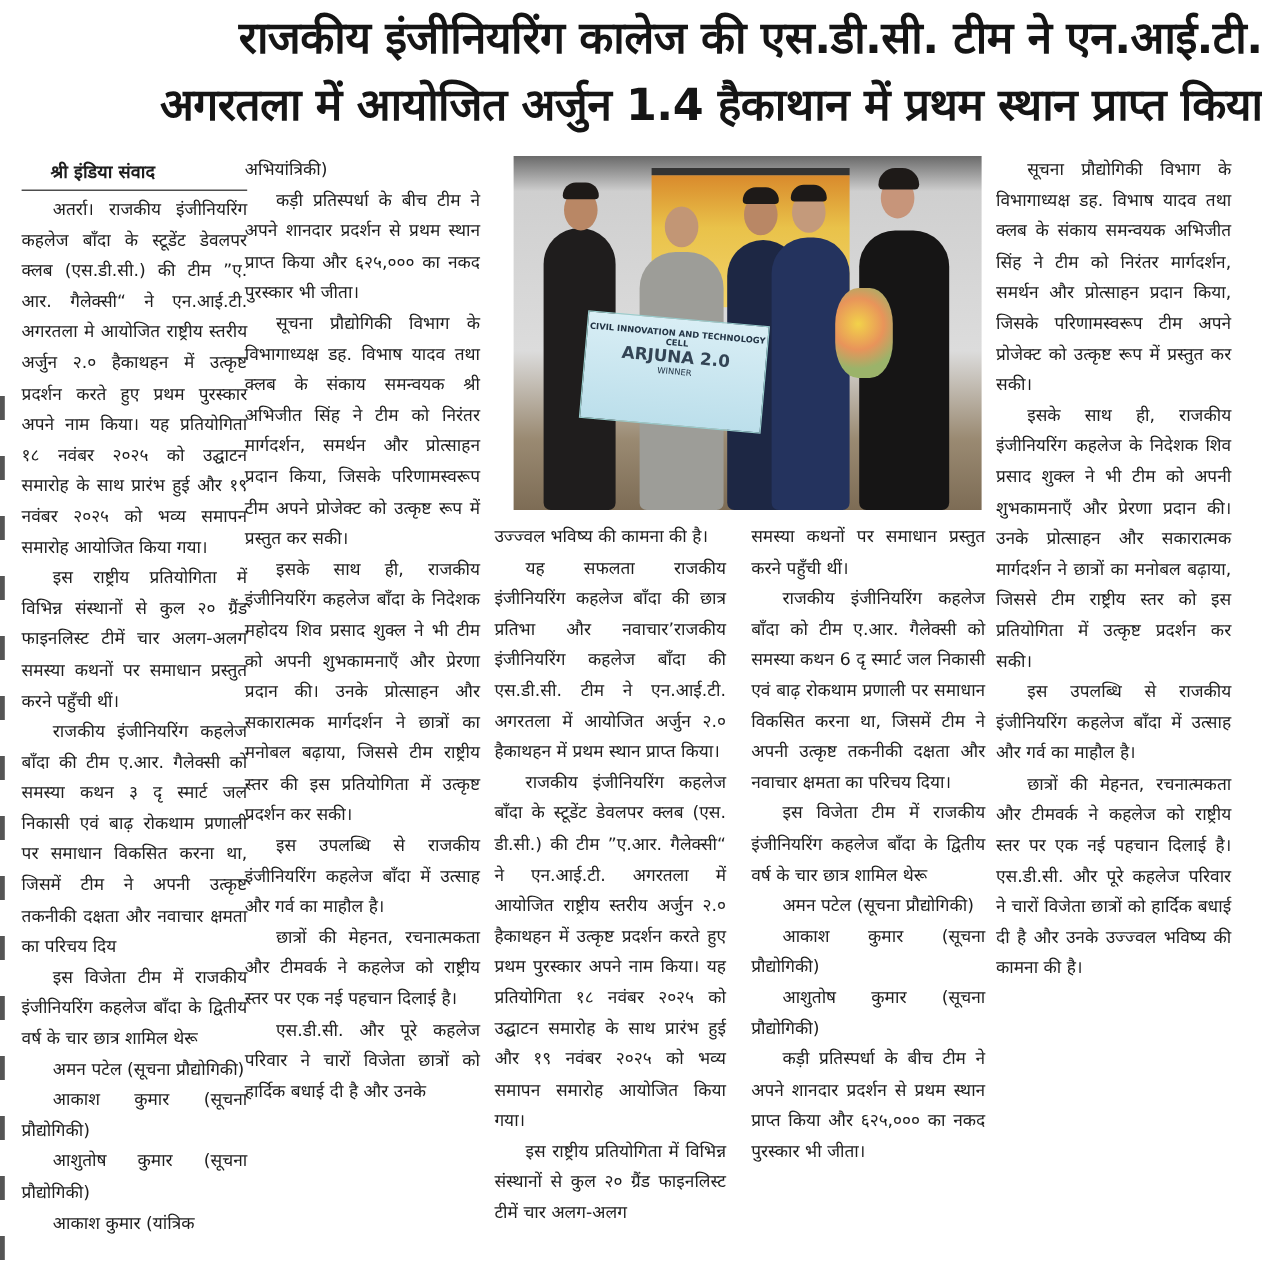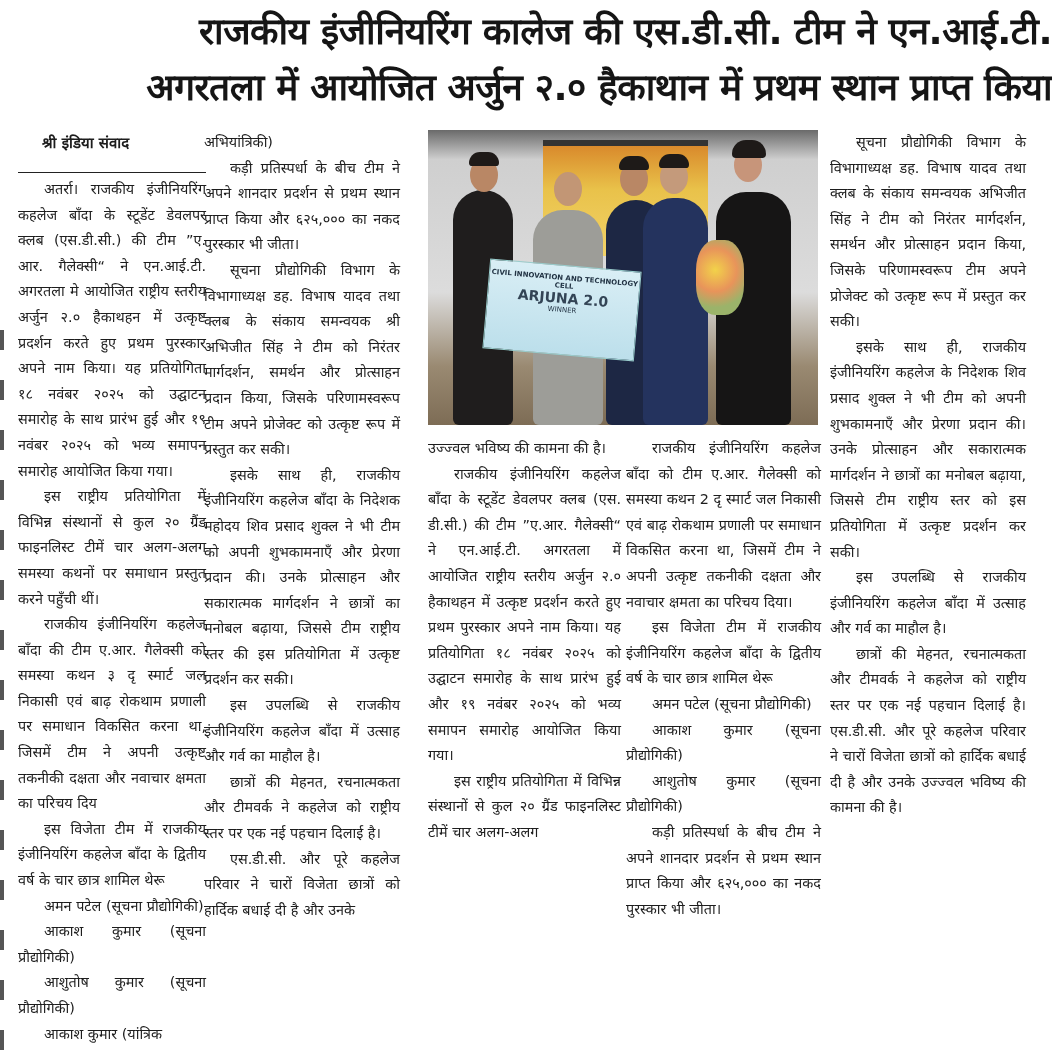--- a/index.html
+++ b/index.html
@@ -16,26 +16,26 @@
   }
   .col {
     position: absolute; top: 130px;
     font-size: 14.4px; line-height: 25.6px; color: #1d1d1d;
     text-align: justify;
   }
   .col p { margin: 0; text-indent: 26px; }
   .col p.noindent { text-indent: 0; }
   .col1 { left: 18px; width: 188px; }
   .col2 { left: 204px; width: 196px; }
-  .col3 { left: 428px; top: 436px; width: 193px; }
+  .col3 { left: 412px; top: 436px; width: 193px; }
   .col4 { left: 626px; top: 436px; width: 195px; }
   .col5 { left: 830px; width: 196px; }
   .byline {
     font-weight: bold; font-size: 15px; line-height: 26px;
-    padding-left: 24px; padding-bottom: 16px;
+    padding-left: 24px; padding-bottom: 2px;
     border-bottom: 1.5px solid #222; margin-bottom: 4px;
   }
   .dateline { font-weight: normal; }
   .photo {
     position: absolute; left: 428px; top: 130px; width: 390px; height: 295px;
     background: linear-gradient(#6a6a6a 0%, #cfcfcf 10%, #dcdcdc 55%, #9a8a72 80%, #7d6c55 100%);
     overflow: hidden;
   }
   .banner {
     position: absolute; left: 115px; top: 10px; width: 165px; height: 110px;
@@ -60,21 +60,21 @@
     background: repeating-linear-gradient(#fff 0 30px, #555 30px 50px);
   }
 </style>
 </head>
 <body>
 
 <div class="edge-marks"></div>
 
 <div class="headline">
   <div>राजकीय इंजीनियरिंग कालेज की एस.डी.सी. टीम ने एन.आई.टी.</div>
-  <div>अगरतला में आयोजित अर्जुन २.० हैकाथान में प्रथम स्थान प्राप्त किया</div>
+  <div>अगरतला में आयोजित अर्जुन 1.4 हैकाथान में प्रथम स्थान प्राप्त किया</div>
 </div>
 
 <div class="col col1">
   <div class="byline">श्री इंडिया संवाद</div>
   <p><span class="dateline">अतर्रा।</span> <span>राजकीय इंजीनियरिंग कहलेज बाँदा के स्टूडेंट डेवलपर क्लब (एस.डी.सी.) की टीम ”ए. आर. गैलेक्सी“ ने एन.आई.टी. अगरतला मे आयोजित राष्ट्रीय स्तरीय अर्जुन २.० हैकाथहन में उत्कृष्ट प्रदर्शन करते हुए प्रथम पुरस्कार अपने नाम किया। यह प्रतियोगिता १८ नवंबर २०२५ को उद्घाटन समारोह के साथ प्रारंभ हुई और १९ नवंबर २०२५ को भव्य समापन समारोह आयोजित किया गया।</span></p>
   <p>इस राष्ट्रीय प्रतियोगिता में विभिन्न संस्थानों से कुल २० ग्रैंड फाइनलिस्ट टीमें चार अलग-अलग समस्या कथनों पर समाधान प्रस्तुत करने पहुँची थीं।</p>
   <p>राजकीय इंजीनियरिंग कहलेज बाँदा की टीम ए.आर. गैलेक्सी को समस्या कथन ३ दृ स्मार्ट जल निकासी एवं बाढ़ रोकथाम प्रणाली पर समाधान विकसित करना था, जिसमें टीम ने अपनी उत्कृष्ट तकनीकी दक्षता और नवाचार क्षमता का परिचय दिय</p>
   <p>इस विजेता टीम में राजकीय इंजीनियरिंग कहलेज बाँदा के द्वितीय वर्ष के चार छात्र शामिल थेरू</p>
   <p>अमन पटेल (सूचना प्रौद्योगिकी)</p>
   <p>आकाश कुमार (सूचना प्रौद्योगिकी)</p>
@@ -111,26 +111,28 @@
   <div class="cheque">
     <div style="margin-top:8px;font-weight:bold;">CIVIL INNOVATION AND TECHNOLOGY CELL</div>
     <div style="font-size:14px;font-weight:bold;color:#345;">ARJUNA 2.0</div>
     <div>WINNER</div>
   </div>
   <div class="bouquet"></div>
 </div>
 
 <div class="col col3">
   <p class="noindent">उज्ज्वल भविष्य की कामना की है।</p>
+  <p>यह सफलता राजकीय इंजीनियरिंग कहलेज बाँदा की छात्र प्रतिभा और नवाचार’राजकीय इंजीनियरिंग कहलेज बाँदा की एस.डी.सी. टीम ने एन.आई.टी. अगरतला में आयोजित अर्जुन २.० हैकाथहन में प्रथम स्थान प्राप्त किया।</p>
   <p>राजकीय इंजीनियरिंग कहलेज बाँदा के स्टूडेंट डेवलपर क्लब (एस. डी.सी.) की टीम ”ए.आर. गैलेक्सी“ ने एन.आई.टी. अगरतला में आयोजित राष्ट्रीय स्तरीय अर्जुन २.० हैकाथहन में उत्कृष्ट प्रदर्शन करते हुए प्रथम पुरस्कार अपने नाम किया। यह प्रतियोगिता १८ नवंबर २०२५ को उद्घाटन समारोह के साथ प्रारंभ हुई और १९ नवंबर २०२५ को भव्य समापन समारोह आयोजित किया गया।</p>
   <p>इस राष्ट्रीय प्रतियोगिता में विभिन्न संस्थानों से कुल २० ग्रैंड फाइनलिस्ट टीमें चार अलग-अलग</p>
 </div>
 
 <div class="col col4">
-  <p>राजकीय इंजीनियरिंग कहलेज बाँदा को टीम ए.आर. गैलेक्सी को समस्या कथन 2 दृ स्मार्ट जल निकासी एवं बाढ़ रोकथाम प्रणाली पर समाधान विकसित करना था, जिसमें टीम ने अपनी उत्कृष्ट तकनीकी दक्षता और नवाचार क्षमता का परिचय दिया।</p>
+  <p class="noindent">समस्या कथनों पर समाधान प्रस्तुत करने पहुँची थीं।</p>
+  <p>राजकीय इंजीनियरिंग कहलेज बाँदा को टीम ए.आर. गैलेक्सी को समस्या कथन 6 दृ स्मार्ट जल निकासी एवं बाढ़ रोकथाम प्रणाली पर समाधान विकसित करना था, जिसमें टीम ने अपनी उत्कृष्ट तकनीकी दक्षता और नवाचार क्षमता का परिचय दिया।</p>
   <p>इस विजेता टीम में राजकीय इंजीनियरिंग कहलेज बाँदा के द्वितीय वर्ष के चार छात्र शामिल थेरू</p>
   <p>अमन पटेल (सूचना प्रौद्योगिकी)</p>
   <p>आकाश कुमार (सूचना प्रौद्योगिकी)</p>
   <p>आशुतोष कुमार (सूचना प्रौद्योगिकी)</p>
   <p>कड़ी प्रतिस्पर्धा के बीच टीम ने अपने शानदार प्रदर्शन से प्रथम स्थान प्राप्त किया और ६२५,००० का नकद पुरस्कार भी जीता।</p>
 </div>
 
 <div class="col col5">
   <p>सूचना प्रौद्योगिकी विभाग के विभागाध्यक्ष डह. विभाष यादव तथा क्लब के संकाय समन्वयक अभिजीत सिंह ने टीम को निरंतर मार्गदर्शन, समर्थन और प्रोत्साहन प्रदान किया, जिसके परिणामस्वरूप टीम अपने प्रोजेक्ट को उत्कृष्ट रूप में प्रस्तुत कर सकी।</p>
   <p>इसके साथ ही, राजकीय इंजीनियरिंग कहलेज के निदेशक शिव प्रसाद शुक्ल ने भी टीम को अपनी शुभकामनाएँ और प्रेरणा प्रदान की। उनके प्रोत्साहन और सकारात्मक मार्गदर्शन ने छात्रों का मनोबल बढ़ाया, जिससे टीम राष्ट्रीय स्तर को इस प्रतियोगिता में उत्कृष्ट प्रदर्शन कर सकी।</p>

